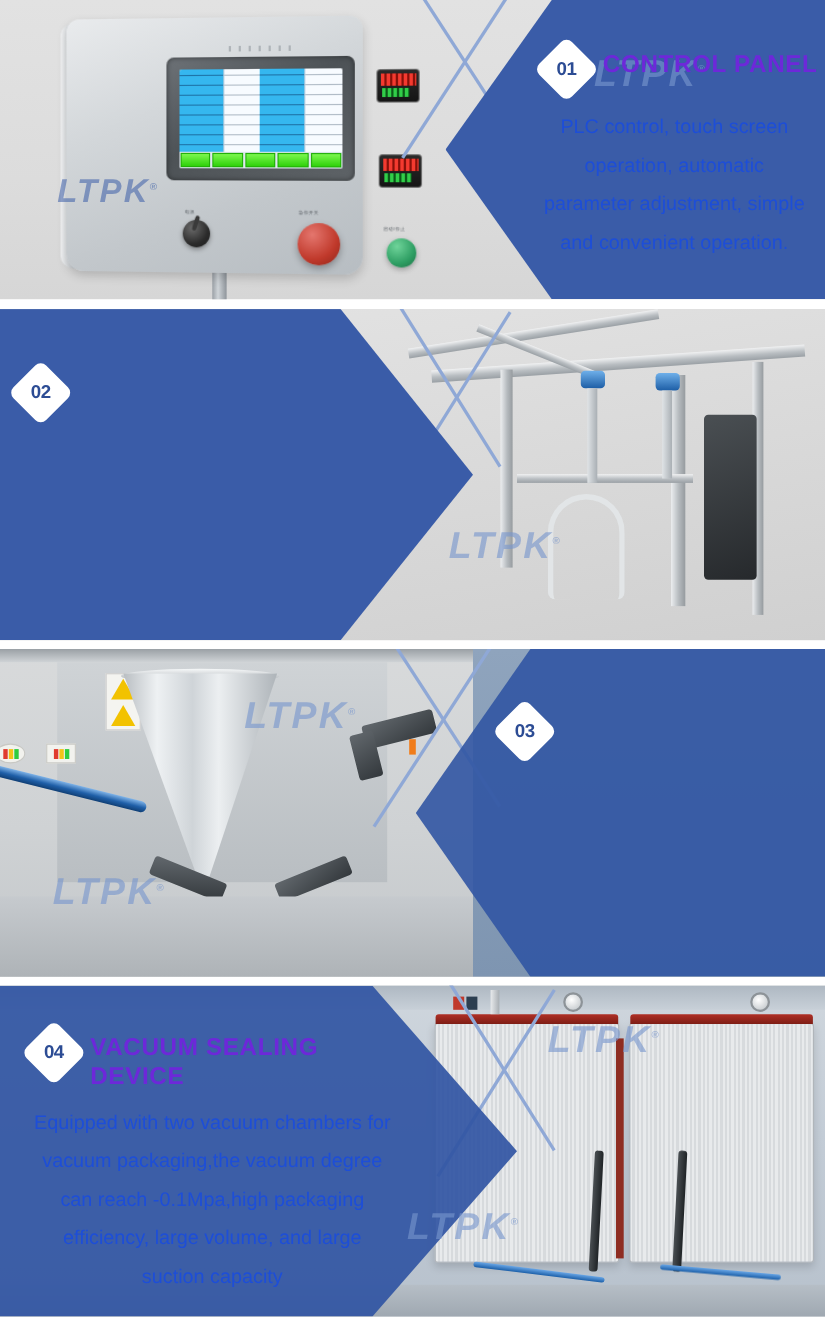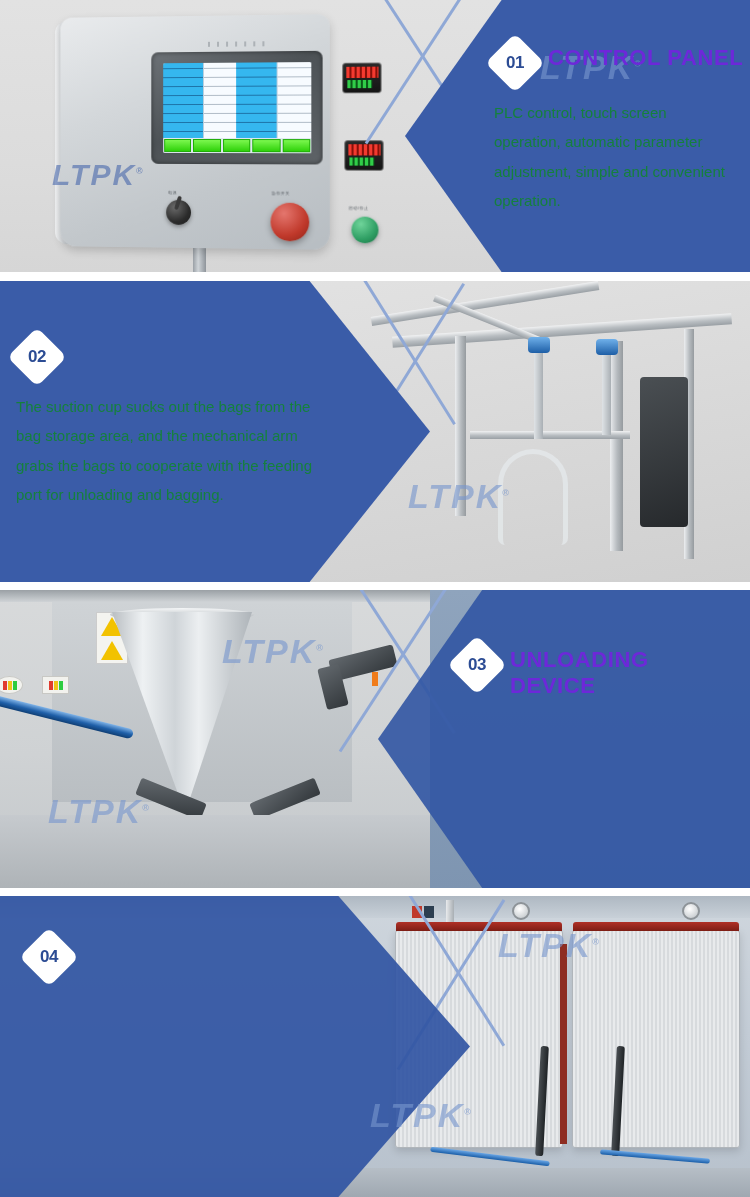--- a/index.html
+++ b/index.html
@@ -213,22 +213,23 @@
   .badge span {
     transform: rotate(-45deg);
     color: #2c4c94; font-size: 17px; font-weight: bold; letter-spacing: -.5px;
   }
   .title {
     color: #6d28d9; font-size: 22px; font-weight: bold;
     letter-spacing: .6px; line-height: 1.18; text-transform: uppercase;
     padding-top: 5px;
   }
   .desc {
-    color: #15803d; font-size: 15px; line-height: 1.95;
+    color: #1d4ed8; font-size: 18px; line-height: 1.95;
     margin-top: 14px;
+    text-align: center;
   }
 
   
   .wm {
     position: absolute; font-size: 30px; font-weight: bold; font-style: italic;
     color: rgba(58,92,168,.55); letter-spacing: 2px; z-index: 4;
     font-family: "Liberation Sans", sans-serif; user-select: none;
   }
   .wm sup { font-size: 9px; font-style: normal; vertical-align: super; }
   .wm.light { color: rgba(120,150,205,.62); }
@@ -329,21 +330,20 @@
     <div class="chev chev-right" style="left:0;width:430px;">
       <div class="chev-fill"></div>
     </div>
 
     <div class="content" style="left:16px;top:53px;width:330px;">
       <div class="head-row">
         <div class="badge">
           <span>02</span>
         </div>
       </div>
-      <div class="desc" style="width:312px;">The suction cup sucks out the bags from the bag storage area, and the mechanical arm grabs the bags to cooperate with the feeding port for unloading and bagging.</div>
     </div>
   </div>
 
   <div class="section" id="sec3">
     <div class="photo s3bg">
       <div style="position:absolute;left:0;top:0;width:750px;height:12px;background:linear-gradient(180deg,#9aa0a5,#cfd3d6);"></div>
       <div style="position:absolute;left:52px;top:12px;width:300px;height:200px;background:linear-gradient(180deg,#cfd3d6,#b9bec2);"></div>
       <div class="warn-label">
         <div class="warn-tri"></div>
         <div class="warn-tri warn-tri2"></div>
@@ -385,21 +385,20 @@
 
     <div class="chev chev-left" style="left:378px;width:372px;">
       <div class="chev-fill" style="background:rgba(49,85,163,.9);"></div>
     </div>
 
     <div class="content" style="left:456px;top:52px;width:290px;">
       <div class="head-row">
         <div class="badge">
           <span>03</span>
         </div>
-        <div class="title" style="max-width:190px;">UNLOADING DEVICE</div>
       </div>
     </div>
   </div>
 
   <div class="section" id="sec4">
     <div class="photo s4bg">
       <div style="position:absolute;left:0;top:0;width:750px;height:22px;background:linear-gradient(180deg,#aeb8c2,#c8d0d8);"></div>
       <div class="vchamber c1">
         <div class="vseal"></div>
       </div>
@@ -431,17 +430,19 @@
 
     <div class="chev chev-right" style="left:0;width:470px;">
       <div class="chev-fill" style="background:rgba(49,85,163,.92);"></div>
     </div>
 
     <div class="content" style="left:28px;top:38px;width:350px;">
       <div class="head-row">
         <div class="badge">
           <span>04</span>
         </div>
-      </div>
+        <div class="title" style="max-width:250px;">VACUUM SEALING DEVICE</div>
+      </div>
+      <div class="desc" style="width:330px;margin-top:12px;">Equipped with two vacuum chambers for vacuum packaging,the vacuum degree can reach -0.1Mpa,high packaging efficiency, large volume, and large suction capacity</div>
     </div>
   </div>
 
 </div>
 
 </body></html>

